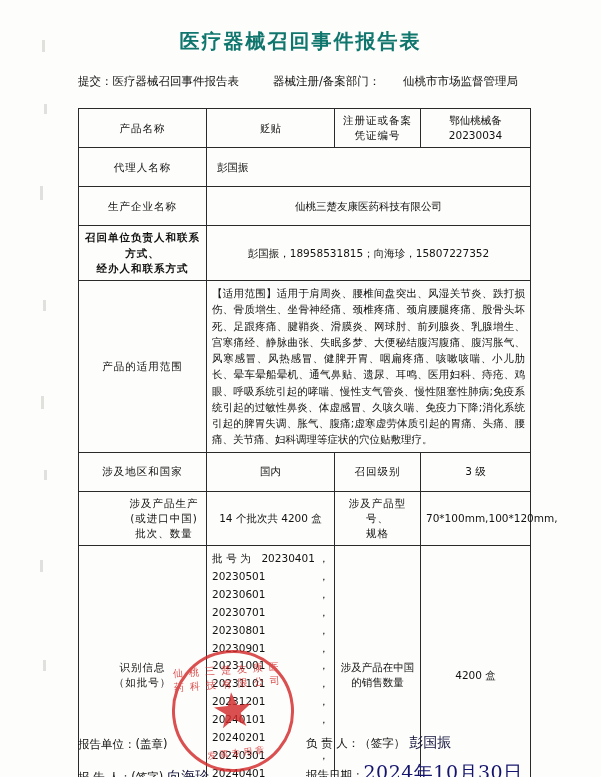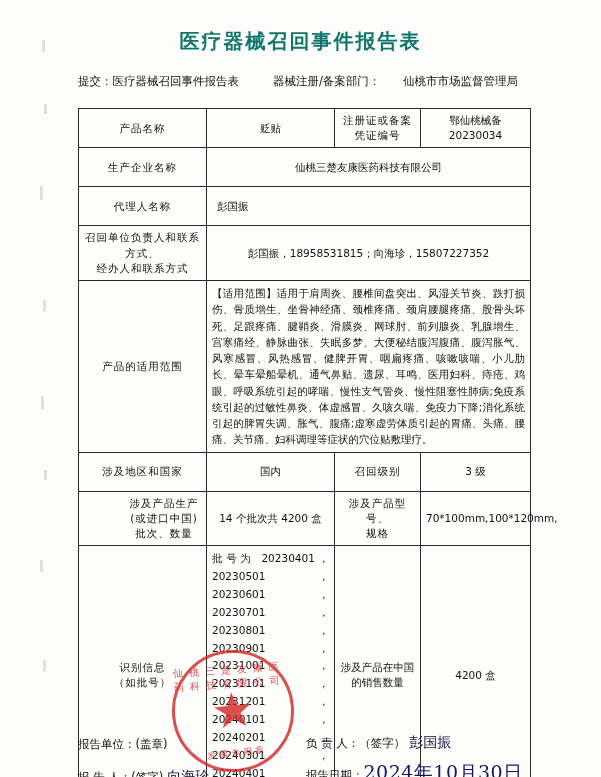--- a/index.html
+++ b/index.html
@@ -166,29 +166,29 @@
     </colgroup>
     <tbody>
       <tr>
         <td class="lbl tall">产品名称</td>
         <td class="ctr">贬贴</td>
         <td class="lbl" style="white-space:pre-line;margin-top:12px;">注册证或备案
 凭证编号</td>
         <td class="ctr">鄂仙桃械备 20230034</td>
       </tr>
       <tr>
+        <td class="lbl tall">代理人名称</td>
+        <td colspan="3" style="padding-left:10px;">彭国振</td>
+      </tr>
+      <tr>
         <td class="lbl tall">生产企业名称</td>
         <td class="ctr" colspan="3">仙桃三楚友康医药科技有限公司</td>
       </tr>
       <tr>
-        <td class="lbl tall">代理人名称</td>
-        <td colspan="3" style="padding-left:10px;">彭国振</td>
-      </tr>
-      <tr>
-        <td class="lbl" style="white-space:pre-line;height:40px;">召回单位负责人和联系方式、
+        <td class="lbl" style="white-space:pre-line;height:40px;font-weight:bold;">召回单位负责人和联系方式、
 经办人和联系方式</td>
         <td class="ctr" colspan="3">彭国振，18958531815；向海珍，15807227352</td>
       </tr>
       <tr>
         <td class="lbl">产品的适用范围</td>
         <td class="just" colspan="3">【适用范围】适用于肩周炎、腰椎间盘突出、风湿关节炎、跌打损伤、骨质增生、坐骨神经痛、颈椎疼痛、颈肩腰腿疼痛、股骨头坏死、足跟疼痛、腱鞘炎、滑膜炎、网球肘、前列腺炎、乳腺增生、宫寒痛经、静脉曲张、失眠多梦、大便秘结腹泻腹痛、腹泻胀气、风寒感冒、风热感冒、健脾开胃、咽扁疼痛、咳嗽咳喘、小儿肋长、晕车晕船晕机、通气鼻贴、遗尿、耳鸣、医用妇科、痔疮、鸡眼、呼吸系统引起的哮喘、慢性支气管炎、慢性阻塞性肺病;免疫系统引起的过敏性鼻炎、体虚感冒、久咳久喘、免疫力下降;消化系统引起的脾胃失调、胀气、腹痛;虚寒虚劳体质引起的胃痛、头痛、腰痛、关节痛、妇科调理等症状的穴位贴敷理疗。</td>
       </tr>
       <tr>
         <td class="lbl tall">涉及地区和国家</td>
         <td class="ctr">国内</td>

